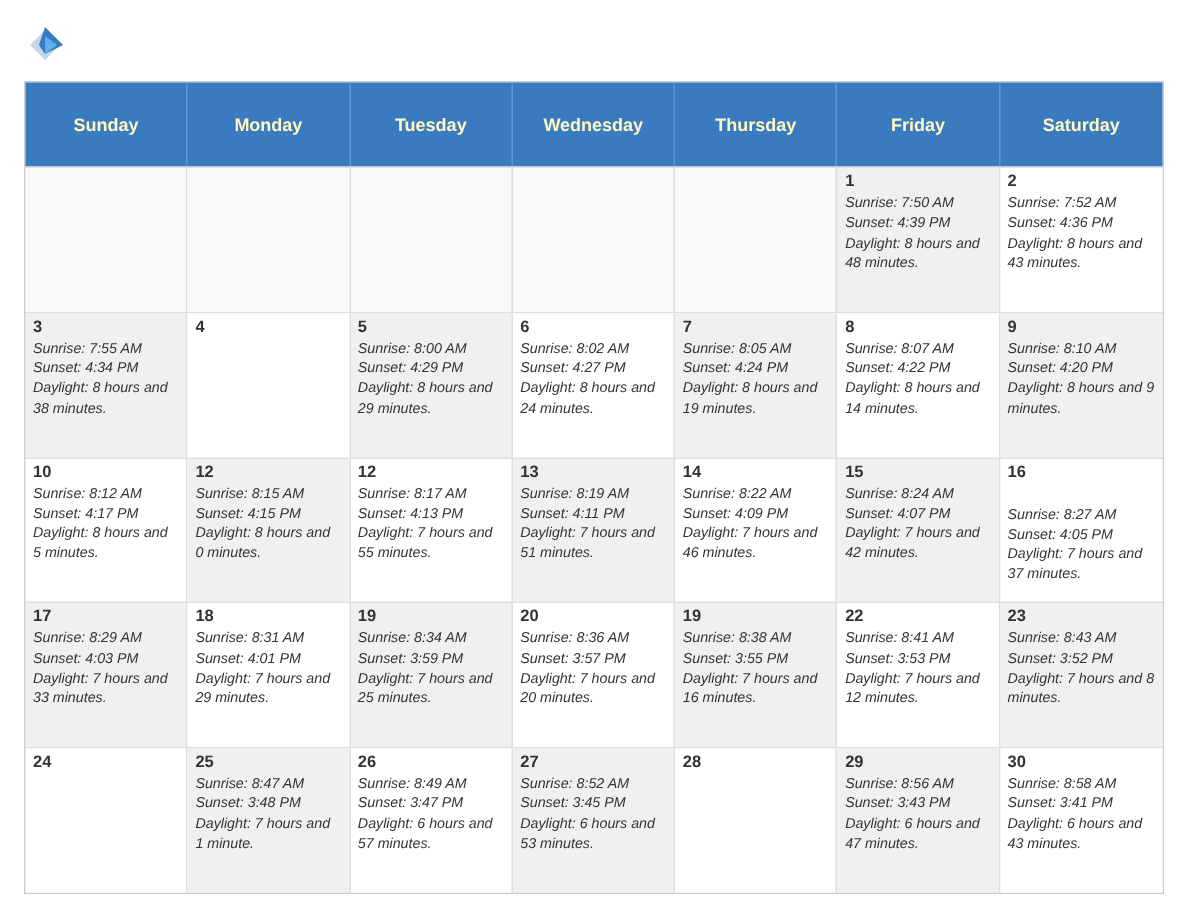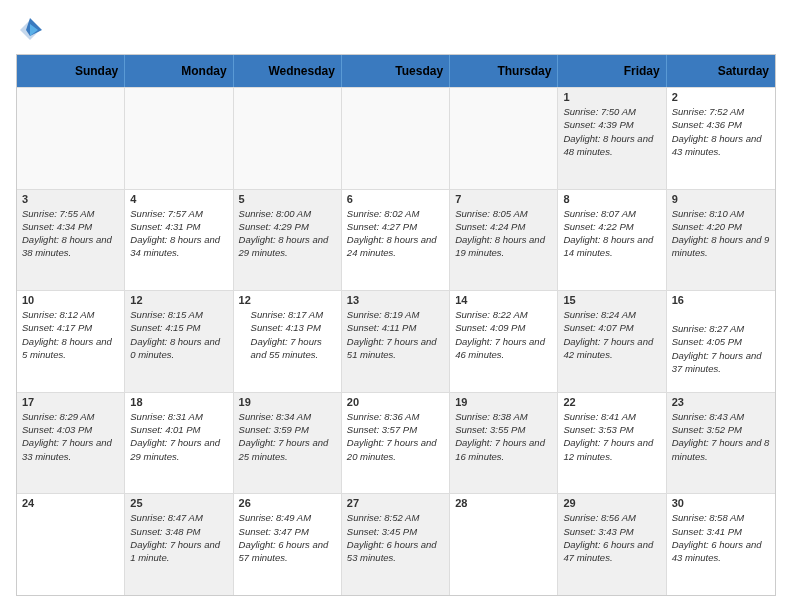--- a/index.html
+++ b/index.html
@@ -64,26 +64,26 @@
       display: flex;
       flex-direction: column;
       border: 1px solid #ccc;
     }
     .cal-header {
       display: grid;
       grid-template-columns: repeat(7, 1fr);
       background: #3a7abf;
     }
     .cal-header-cell {
-      color: #000000;
+      color: #fef9c3;
       font-weight: bold;
       font-size: 12px;
-      padding: 9px 6px;
+      padding: 21px 6px;
       border-right: 1px solid #5a9ad5;
-      text-align: right;
+      text-align: center;
     }
     .cal-header-cell:last-child { border-right: none; }
     .cal-body {
       flex: 1;
       display: flex;
       flex-direction: column;
     }
     .cal-row {
       display: grid;
       grid-template-columns: repeat(7, 1fr);
@@ -132,22 +132,22 @@
     <div class="title-block">
       <div class="month-title"></div>
       <div class="subtitle"></div>
     </div>
   </div>
 
   <div class="calendar">
     <div class="cal-header">
     <div class="cal-header-cell">Sunday</div>
         <div class="cal-header-cell">Monday</div>
+        <div class="cal-header-cell">Tuesday</div>
         <div class="cal-header-cell">Wednesday</div>
-        <div class="cal-header-cell">Tuesday</div>
         <div class="cal-header-cell">Thursday</div>
         <div class="cal-header-cell">Friday</div>
         <div class="cal-header-cell">Saturday</div>
       </div>
     <div class="cal-body">
     <div class="cal-row">
           <div class="cal-cell empty"></div>
           <div class="cal-cell empty"></div>
           <div class="cal-cell empty"></div>
           <div class="cal-cell empty"></div>
@@ -167,23 +167,20 @@
         </div>
         <div class="cal-row">
           <div class="cal-cell shaded">
             <span class="day-num">3</span>
             <div class="cell-text" style="white-space: pre-line;">Sunrise: 7:55 AM
 Sunset: 4:34 PM
 Daylight: 8 hours and 38 minutes.</div>
           </div>
           <div class="cal-cell">
             <span class="day-num">4</span>
-            <div class="cell-text" style="white-space: pre-line;">Sunrise: 7:57 AM
-Sunset: 4:31 PM
-Daylight: 8 hours and 34 minutes.</div>
           </div>
           <div class="cal-cell shaded">
             <span class="day-num">5</span>
             <div class="cell-text" style="white-space: pre-line;">Sunrise: 8:00 AM
 Sunset: 4:29 PM
 Daylight: 8 hours and 29 minutes.</div>
           </div>
           <div class="cal-cell">
             <span class="day-num">6</span>
             <div class="cell-text" style="white-space: pre-line;">Sunrise: 8:02 AM
@@ -217,21 +214,21 @@
 Daylight: 8 hours and 5 minutes.</div>
           </div>
           <div class="cal-cell shaded">
             <span class="day-num">12</span>
             <div class="cell-text" style="white-space: pre-line;">Sunrise: 8:15 AM
 Sunset: 4:15 PM
 Daylight: 8 hours and 0 minutes.</div>
           </div>
           <div class="cal-cell">
             <span class="day-num">12</span>
-            <div class="cell-text" style="white-space: pre-line; margin-left: 12px;">Sunrise: 8:17 AM
+            <div class="cell-text" style="white-space: pre-line;">Sunrise: 8:17 AM
 Sunset: 4:13 PM
 Daylight: 7 hours and 55 minutes.</div>
           </div>
           <div class="cal-cell shaded">
             <span class="day-num">13</span>
             <div class="cell-text" style="white-space: pre-line;">Sunrise: 8:19 AM
 Sunset: 4:11 PM
 Daylight: 7 hours and 51 minutes.</div>
           </div>
           <div class="cal-cell">

